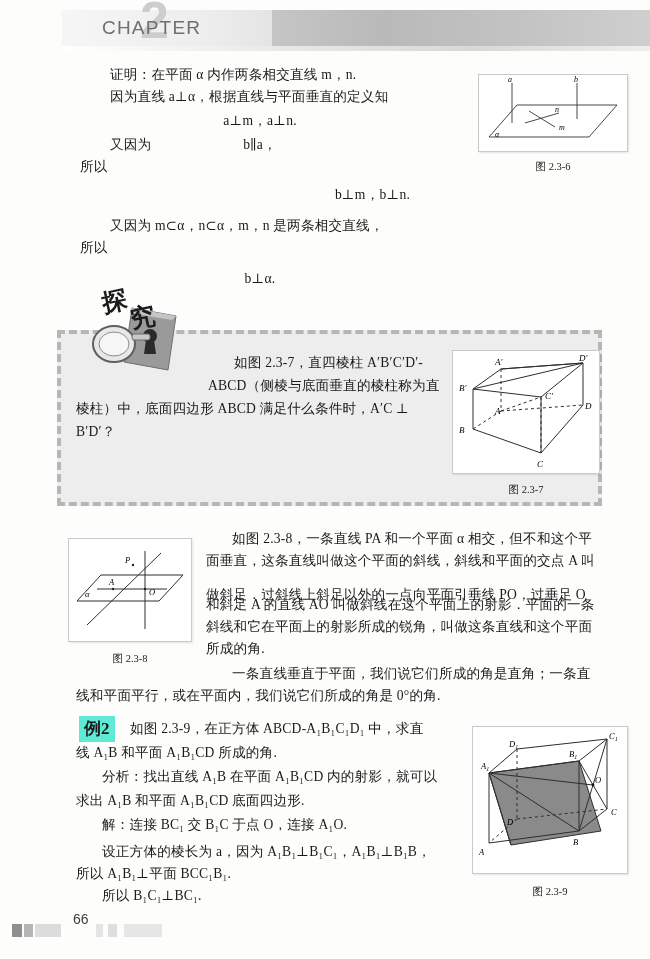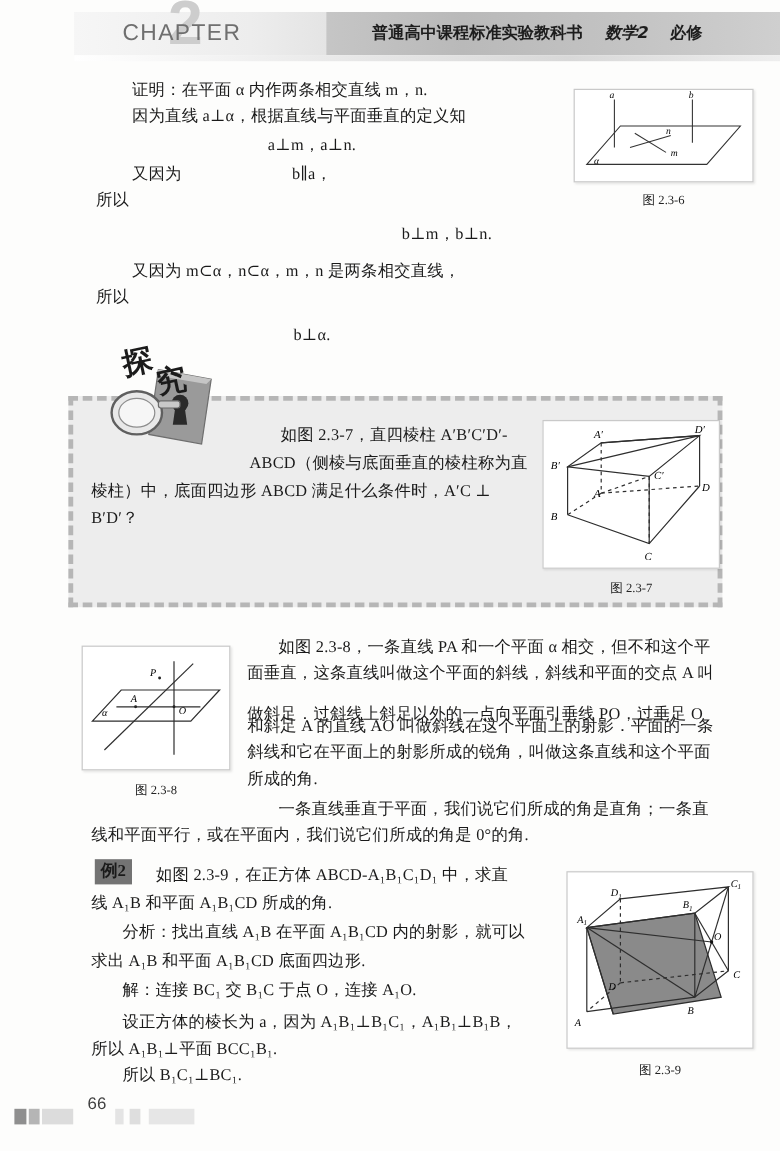--- a/index.html
+++ b/index.html
@@ -88,24 +88,24 @@
     border: 4px dashed #b6b6b6;
     border-style: dashed;
   }
   #explore-icon {
     position: absolute; left: 80px; top: 286px;
     width: 108px; height: 108px; z-index: 5;
   }
 
   
   .ex-tag {
-    background: #737373;
+    background: #5eead4;
     padding: 1px 5px 2px 5px;
     font-weight: bold;
-    font-size: 14px;
+    font-size: 17px;
   }
 
   
   #footer { position: absolute; left: 0; bottom: 22px; width: 100%; height: 20px; }
   .fbar { position: absolute; height: 13px; }
   #pagenum {
     position: absolute; left: 73px; bottom: 32px;
     font-size: 14px; color: #404040;
     font-family: "Liberation Sans", sans-serif;
   }
@@ -113,25 +113,20 @@
   svg { display:block; }
   text { font-family: "Liberation Serif", serif; }
 </style>
 </head>
 <body>
 
 <div id="page-header">
   <div class="chapter-block">
     <span class="chapter-num">2</span>
     <span class="chapter-word">CHAPTER</span>
-  </div>
-  <div class="header-title">
-    <span>普通高中课程标准实验教科书</span>
-    <span class="sub">数学2</span>
-    <span class="sub2">必修</span>
   </div>
 </div>
 
 <div class="para" style="left:110px; top:64px;">证明：在平面 α 内作两条相交直线 m，n.</div>
 <div class="para" style="left:110px; top:86px;">因为直线 a⊥α，根据直线与平面垂直的定义知</div>
 <div class="para ctr" style="left:110px; top:110px; width:300px;">a⊥m，a⊥n.</div>
 <div class="para" style="left:110px; top:134px;">又因为</div>
 <div class="para ctr" style="left:110px; top:134px; width:300px;">b∥a，</div>
 <div class="para" style="left:80px; top:156px;">所以</div>
 <div class="para ctr" style="left:110px; top:184px; width:300px;text-align:right;">b⊥m，b⊥n.</div>

